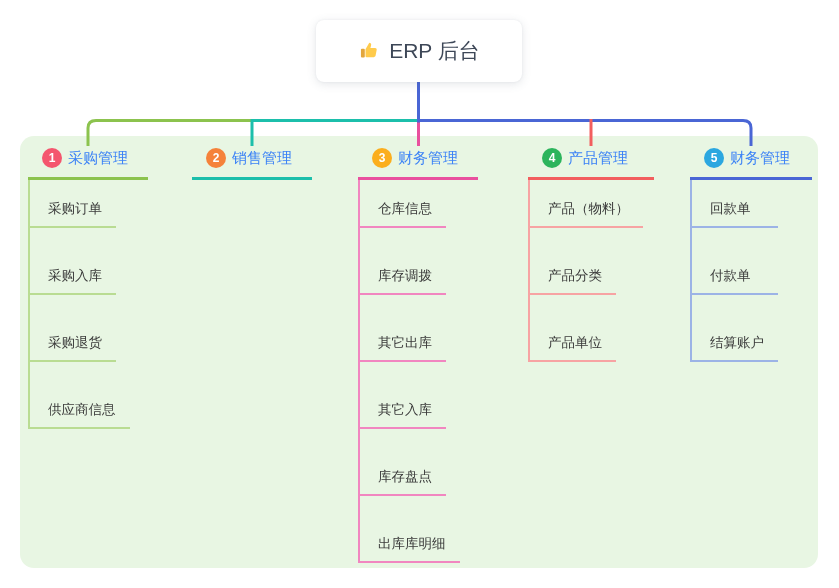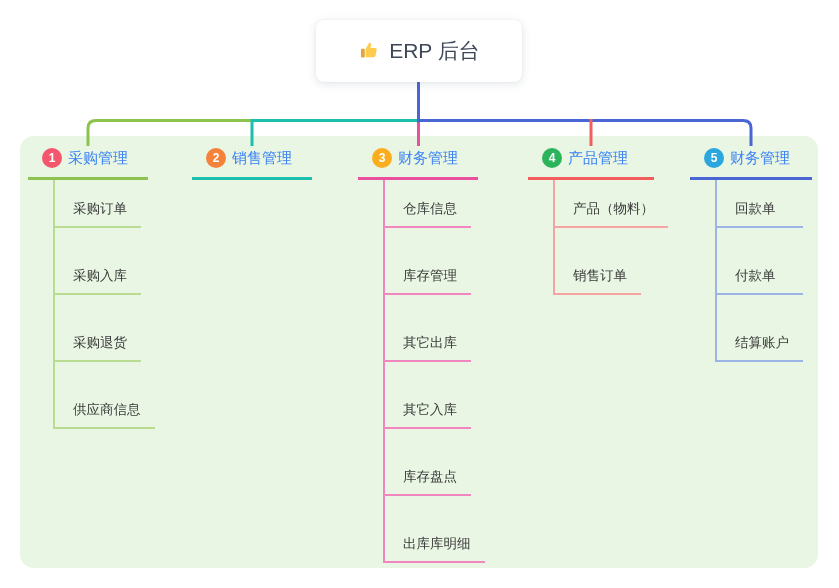--- a/index.html
+++ b/index.html
@@ -34,21 +34,21 @@
   .b1 .branch-header{width:120px;}
   .b2 .branch-header{width:120px;}
   .b3 .branch-header{width:120px;}
   .b4 .branch-header{width:126px;}
   .b5 .branch-header{width:122px;}
 
   .badge{flex:0 0 auto;width:20px;height:20px;border-radius:50%;background:var(--badge,#888);
          color:#fff;font-size:12px;font-weight:bold;line-height:20px;text-align:center;}
   .branch-title{font-size:15px;color:#3b82f6;white-space:nowrap;}
 
-  .branch-children{margin-left:25px;border-left:2px solid var(--lite,#ccc);}
+  .branch-children{margin-left:0;border-left:2px solid var(--lite,#ccc);}
   .child{box-sizing:border-box;height:67px;width:max-content;min-width:86px;
          display:flex;align-items:flex-end;
          padding:0 14px 8px 18px;border-bottom:2px solid var(--lite,#ccc);
          font-size:13.5px;color:#3a3a3a;white-space:nowrap;}
   .child:first-child{height:48px;}
 </style>
 </head>
 <body>
 
 <div class="stage">
@@ -93,35 +93,36 @@
       <span class="branch-title">销售管理</span>
     </div>
   </div>
       <div class="branch b3" style="--line: #e9509e; --lite: #f186c0; --badge: #fbae1d;">
     <div class="branch-header">
       <span class="badge">3</span>
       <span class="branch-title">财务管理</span>
     </div>
     <div class="branch-children">
           <div class="child">仓库信息</div>
-          <div class="child">库存管理</div>
+          <div class="child">库存调拨</div>
           <div class="child">其它出库</div>
           <div class="child">其它入库</div>
           <div class="child">库存盘点</div>
           <div class="child">出库库明细</div>
         </div>
   </div>
       <div class="branch b4" style="--line: #f25e5e; --lite: #f7a3a3; --badge: #2cb45c;">
     <div class="branch-header">
       <span class="badge">4</span>
       <span class="branch-title">产品管理</span>
     </div>
     <div class="branch-children">
           <div class="child">产品（物料）</div>
-          <div class="child">销售订单</div>
+          <div class="child">产品分类</div>
+          <div class="child">产品单位</div>
         </div>
   </div>
       <div class="branch b5" style="--line: #4a66d5; --lite: #9cb3e6; --badge: #2ba7e0;">
     <div class="branch-header">
       <span class="badge">5</span>
       <span class="branch-title">财务管理</span>
     </div>
     <div class="branch-children">
           <div class="child">回款单</div>
           <div class="child">付款单</div>

